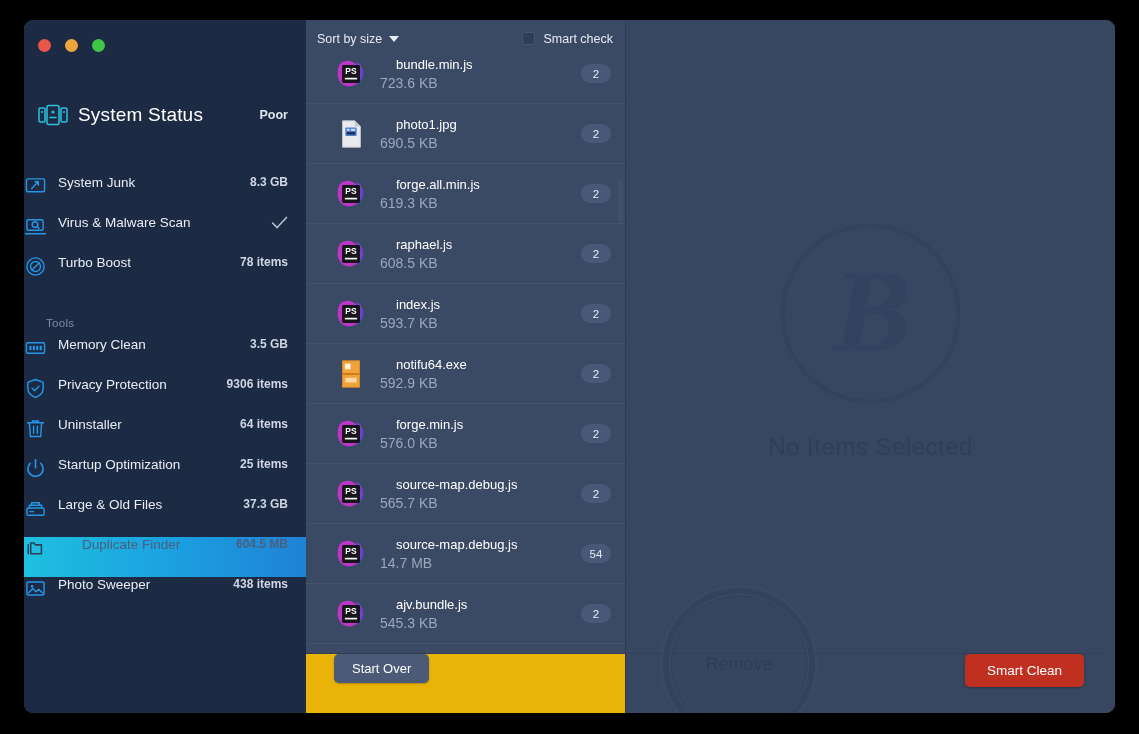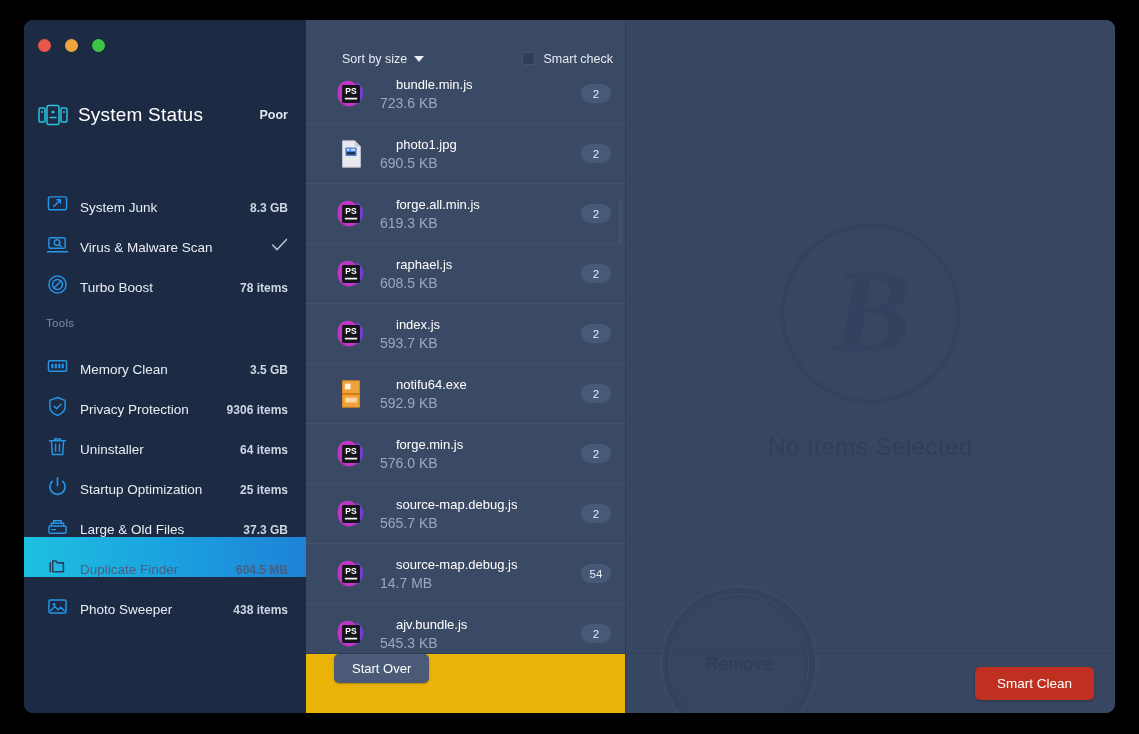--- a/index.html
+++ b/index.html
@@ -44,22 +44,22 @@
   .status-title {
     font-size: 19px; color: #ffffff; font-weight: 400;
     letter-spacing: .2px;
   }
   .status-value {
     margin-left: auto; font-size: 12.5px; color: #e2e6ee; font-weight: 700;
   }
 
   .nav-list { position: absolute; top: 155px; left: 0; right: 0; }
   .nav-item {
-    height: 40px; display: flex; align-items: flex-end;
-    padding-left: 22px; padding-right: 18px;
+    height: 40px; display: flex; align-items: flex-start;
+    padding-right: 18px;
     position: relative;
   }
   .nav-item .ico {
     width: 22px; height: 22px; margin-right: 12px; flex: 0 0 22px;
     display: flex; align-items: center; justify-content: center;
   }
   .nav-item .lbl {
     font-size: 13.5px; color: #e9edf4; font-weight: 400; white-space: nowrap;
   }
   .nav-item .val {
@@ -68,37 +68,37 @@
   }
   .nav-item .check { margin-left: auto; }
 
   .tools-label {
     font-size: 11.5px; color: #7c8aa5; padding-left: 22px;
     margin-top: 22px; margin-bottom: 8px; letter-spacing: .3px;
   }
   .nav-item.active {
     background: linear-gradient(90deg, #1ec0e0 0%, #1b9fe0 55%, #1f82d6 100%);
   }
-  .nav-item.active .lbl { color: #4a5f80; }
+  .nav-item.active .lbl { color: #4a5f80; margin-left: 24px; }
   .nav-item.active .val { color: #4a5f80; }
 
   
   #listpanel {
     width: 320px; flex: 0 0 320px;
     background: #3b4a64;
     position: relative;
     display: flex; flex-direction: column;
     border-right: 1px solid #2f3c53;
   }
   .list-toolbar {
     height: 37px; flex: 0 0 37px;
     display: flex; align-items: center;
-    padding: 0 12px 0 36px;
+    padding: 0 12px 0 11px;
     background: #3b4a64;
-    position: relative; z-index: 3; margin-top: 20px;
+    position: relative; z-index: 3;
   }
   .sortbtn {
     font-size: 12.5px; color: #e6eaf2; display: flex; align-items: center; gap: 7px;
     cursor: default;
   }
   .caret {
     width: 0; height: 0;
     border-left: 5px solid transparent; border-right: 5px solid transparent;
     border-top: 6px solid #e6eaf2;
   }
@@ -180,23 +180,23 @@
     background: #37465f;
     display: flex; align-items: center; justify-content: center;
     color: #2e3d58; font-size: 18px;
     box-shadow: 0 0 0 3px #3b4a64;
   }
   .remove-btn::before {
     content: ""; position: absolute; inset: -3px;
     border-radius: 50%; border: 1px solid #3e4d68;
   }
   .right-footer {
-    position: absolute; left: 0; right: 0; bottom: 0; height: 60px;
+    position: absolute; left: 0; right: 10px; bottom: 0; height: 60px;
     border-top: 1px solid #32405a;
-    display: flex; align-items: center; justify-content: flex-end;
+    display: flex; align-items: flex-start; justify-content: flex-end;
     padding-right: 21px;
   }
   .smartclean {
     background: #c03021; color: #ffffff;
     font-size: 13.5px; border: none; border-radius: 5px;
     padding: 9px 22px; cursor: default;
     box-shadow: 0 1px 3px rgba(0,0,0,.3);
   }
 </style>
 </head>

